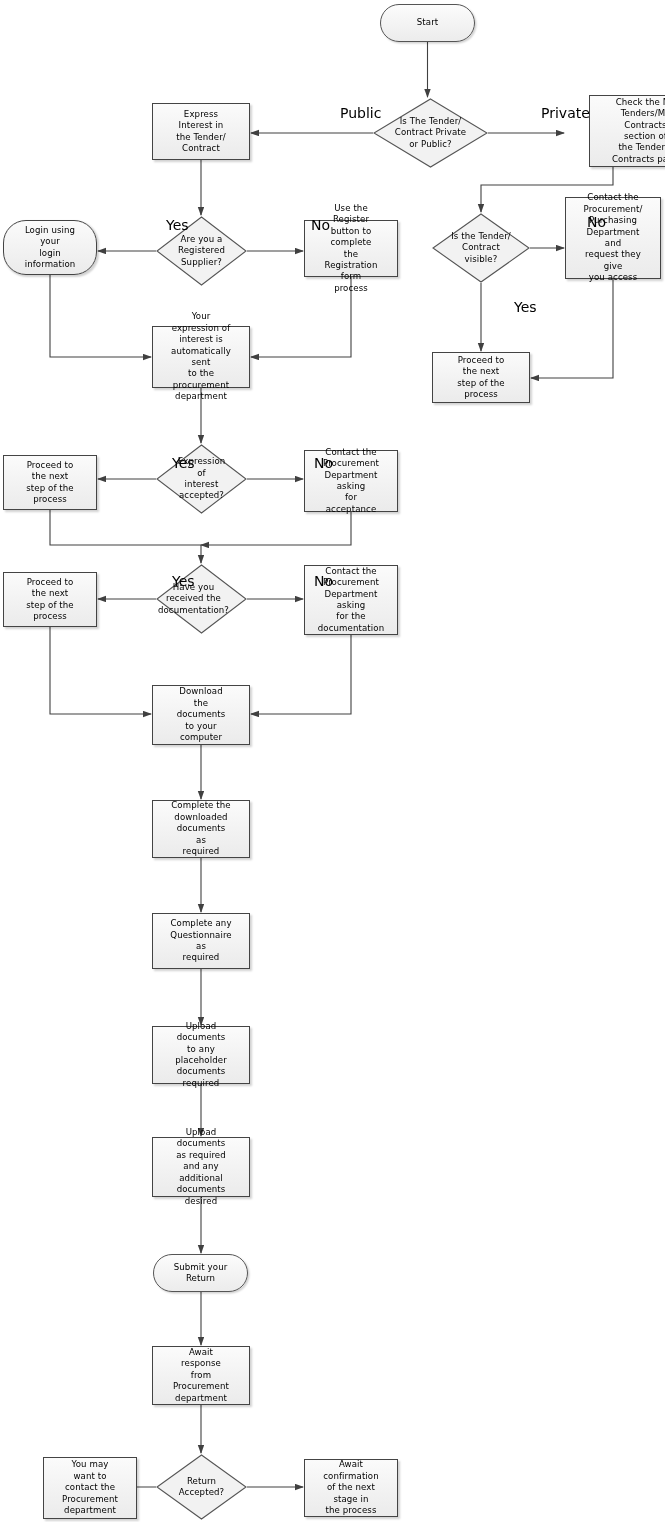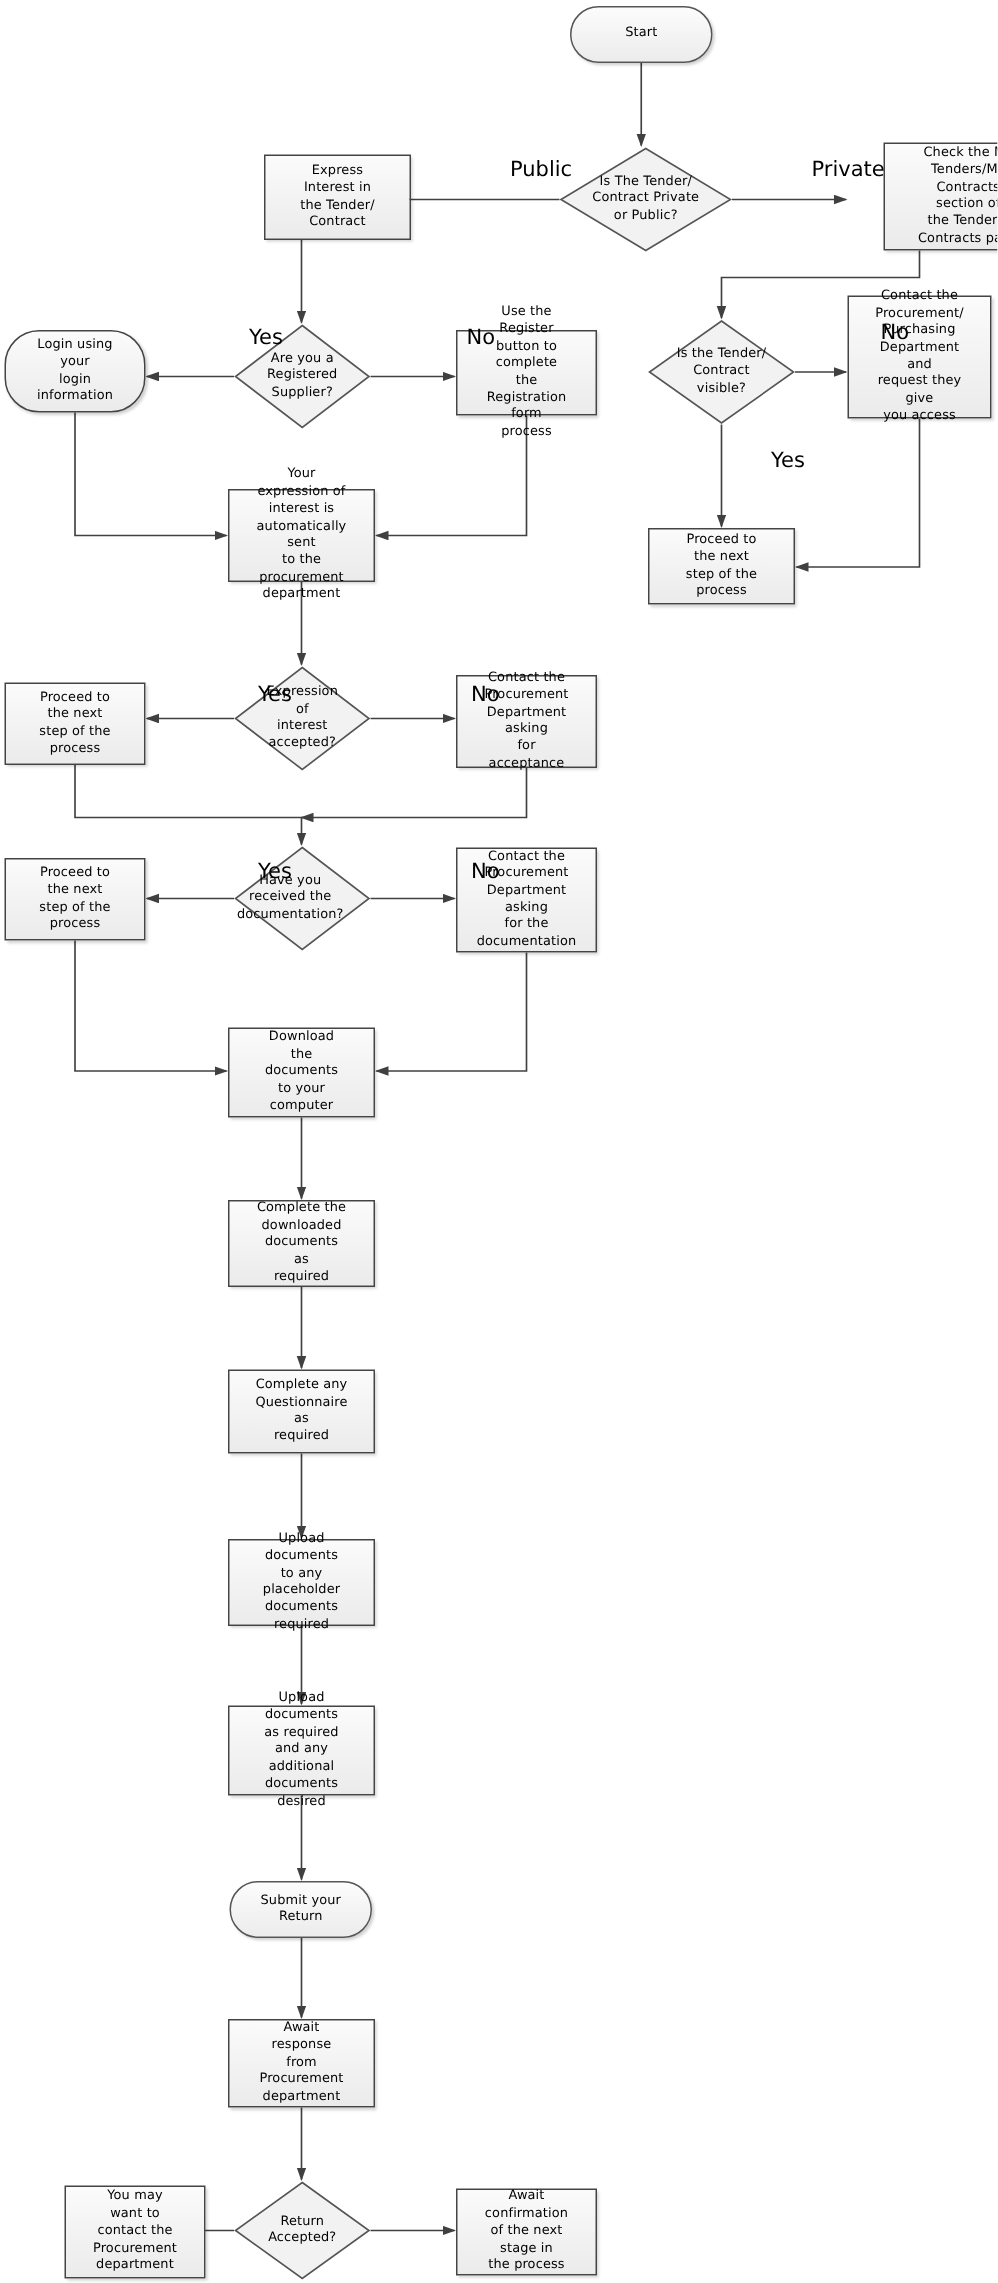--- a/index.html
+++ b/index.html
@@ -166,21 +166,21 @@
 
   <div class="node decision" style="left:373px; top:98px; width:115px; height:70px;">
     <svg class="diamond-shape" viewBox="0 0 115 70" preserveAspectRatio="none">
       <polygon points="57.5,1 114,35 57.5,69 1,35" fill="#f2f2f2" stroke="#555555" stroke-width="1.1"></polygon>
     </svg>
     <span class="node-label">Is The Tender/
 Contract Private
 or Public?</span>
   </div>
 
-  <div class="node process" style="left:152px; top:103px; width:98px; height:57px;margin-left:24px;">
+  <div class="node process" style="left:152px; top:103px; width:98px; height:57px;">
     <span class="node-label">Express Interest in
 the Tender/
 Contract</span>
   </div>
 
   <div class="node process" style="left:589px; top:95px; width:113px; height:72px;">
     <span class="node-label">Check the My
 Tenders/My
 Contracts section of
 the Tenders/

